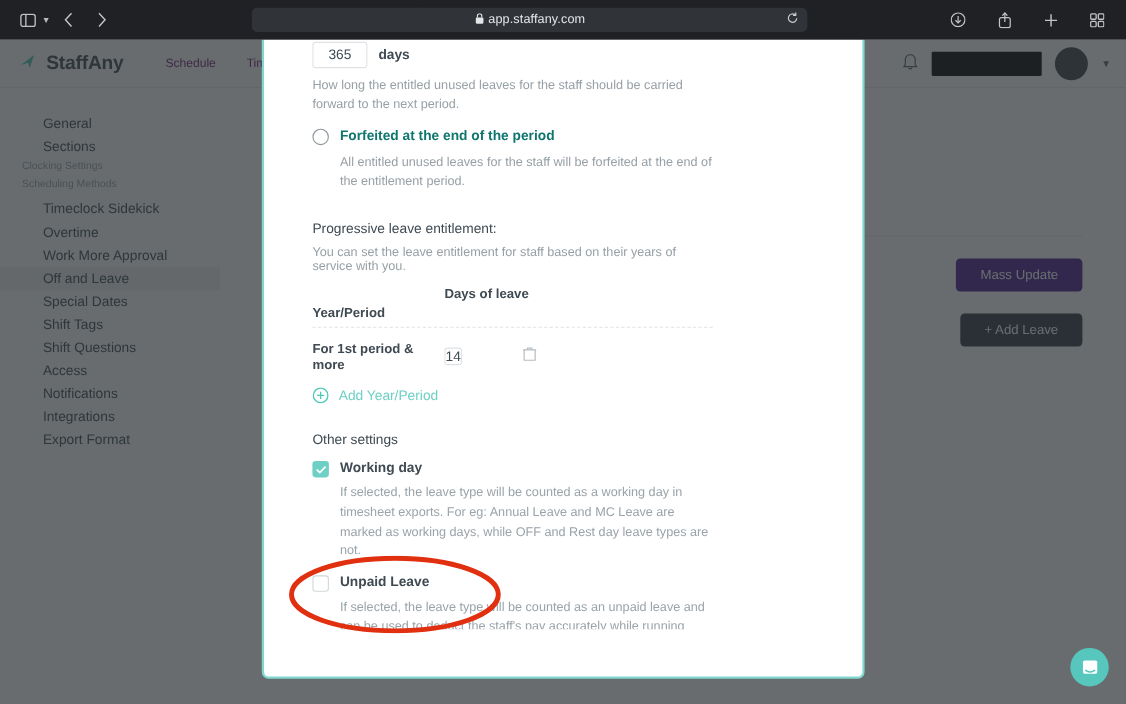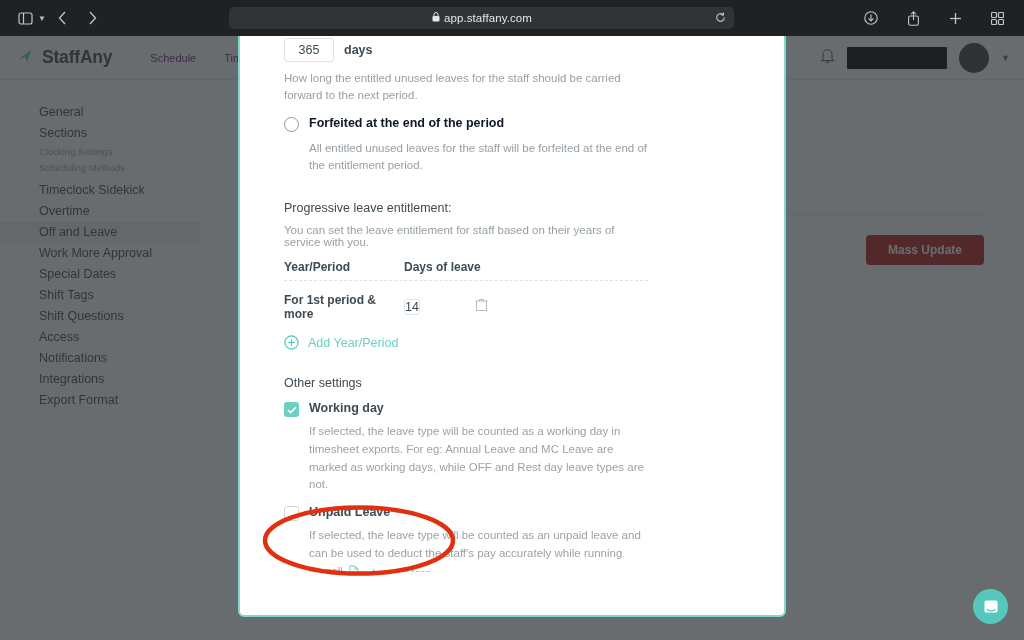--- a/index.html
+++ b/index.html
@@ -98,21 +98,21 @@
     background: #fff;
     padding-top: 22px;
     z-index: 4;
   }
   .side-item {
     height: 21px; line-height: 21px;
     padding-left: 39px;
     font-size: 12.5px; color: #3f4a52;
     margin-bottom: 0px;
   }
-  .side-item.sm { font-size: 9.5px; color: #9aa3a9; height: 16px; line-height: 16px; padding-left: 39px; }
+  .side-item.sm { font-size: 9.5px; color: #9aa3a9; height: 16px; line-height: 16px; padding-left: 20px; }
   .side-item.active { background: #f0f2f3; }
   .side-gap { height: 4px; }
 
   
   .bg-content {
     position: absolute; top: 44px; left: 200px;
     width: 824px; height: 560px;
     background: #fff;
     padding: 34px 40px;
     z-index: 3;
@@ -123,21 +123,21 @@
     margin: 44px 0 0 0;
   }
   .bg-rule { border-top: 1px solid #e9ecef; margin-top: 14px; }
   .bg-row { display: flex; align-items: center; margin-top: 20px; }
   .bg-row-text { font-size: 12px; color: #6b7478; max-width: 520px; line-height: 1.45; }
   .bg-btn {
     margin-left: auto; height: 30px; padding: 0 22px;
     border-radius: 4px; font-size: 12px;
     display: flex; align-items: center; justify-content: center;
   }
-  .bg-btn.teal { background: #b91c1c; color: #fff; font-weight: bold; }
+  .bg-btn.teal { background: #4c1d95; color: #fff; }
   .bg-btn.dark { background: #2f3740; color: #fff; }
 
   
   .modal {
     position: absolute;
     left: 238px; top: -6px;
     width: 548px; height: 587px;
     background: #fff;
     border: 2px solid #7fd8ce;
     border-radius: 6px;
@@ -164,37 +164,37 @@
   .help {
     font-size: 11.5px; color: #97a0a6; line-height: 1.5;
     margin-top: 8px;
   }
   .radio-row { display: flex; align-items: flex-start; gap: 10px; margin-top: 11px; }
   .radio {
     width: 15px; height: 15px; border-radius: 50%;
     border: 1.5px solid #8d979d; background: #fff;
     flex-shrink: 0; margin-top: 1px;
   }
-  .radio-label { font-size: 12.5px; font-weight: 700; color: #0f172a; }
+  .radio-label { font-size: 12.5px; font-weight: 700; color: #0f766e; }
   .indent { margin-left: 25px; }
 
   .section-title {
     font-size: 12.5px; color: #3f4a52;
     margin-top: 27px;
   }
   .sub-help { font-size: 11.5px; color: #97a0a6; margin-top: 9px; }
 
   .table { margin-top: 12px; }
   .thead {
     display: flex;
     border-bottom: 1px dashed #dfe3e6;
     padding-bottom: 6px;
   }
   .th { font-size: 12px; font-weight: 700; color: #3f4a52; }
-  .th.c1 { width: 120px; }
+  .th.c1 { width: 120px; margin-top: 17px; }
   .th.c2 { width: 130px; }
   .trow { display: flex; align-items: center; margin-top: 12px; }
   .td1 { width: 120px; font-size: 12px; font-weight: 700; color: #3f4a52; }
   .td2 { width: 55px; }
   .td2 .num-input { width: 38px; }
   .trash { color: #b6bdc2; margin-left: 16px; }
 
   .add-row {
     display: flex; align-items: center; gap: 9px;
     margin-top: 14px;
@@ -370,41 +370,42 @@
   </div>
 
   <div class="sidebar">
     <div class="side-item">General</div>
     <div class="side-item">Sections</div>
     <div class="side-item sm">Clocking Settings</div>
     <div class="side-item sm">Scheduling Methods</div>
     <div class="side-gap"></div>
     <div class="side-item">Timeclock Sidekick</div>
     <div class="side-item">Overtime</div>
+    <div class="side-item">Work More Approval</div>
     <div class="side-item active">Off and Leave</div>
-    <div class="side-item">Work More Approval</div>
     <div class="side-item">Special Dates</div>
     <div class="side-item">Shift Tags</div>
     <div class="side-item">Shift Questions</div>
     <div class="side-item">Access</div>
     <div class="side-item">Notifications</div>
     <div class="side-item">Integrations</div>
     <div class="side-item">Export Format</div>
   </div>
 
   <div class="bg-content">
     <div class="bg-circle-title">O</div>
     <div class="bg-h1">Approval and Routing</div>
     <div class="bg-rule"></div>
     <div class="bg-row">
       <div class="bg-row-text">Leaves balances on</div>
       <div class="bg-btn teal">Mass Update</div>
     </div>
     <div class="bg-row">
       <div class="bg-row-text">These changes will be</div>
+      <div class="bg-btn dark">+  Add Leave</div>
     </div>
   </div>
 
   <div class="dim"></div>
 
   <div class="modal">
     <div class="modal-body">
 
       <div class="days-row">
         <div class="num-input">365</div>

